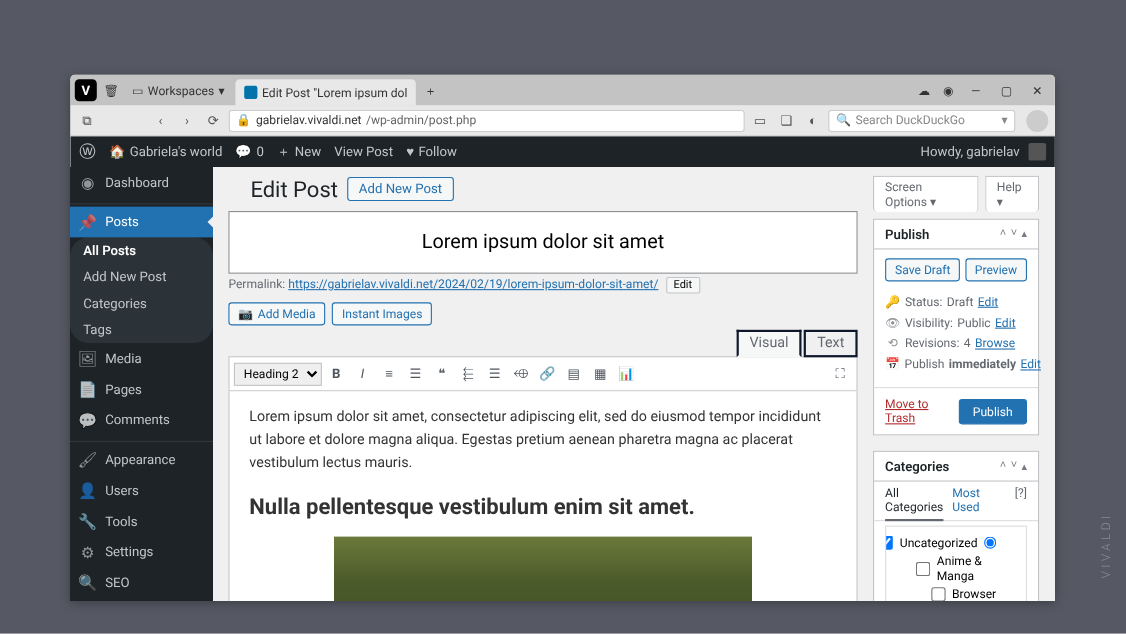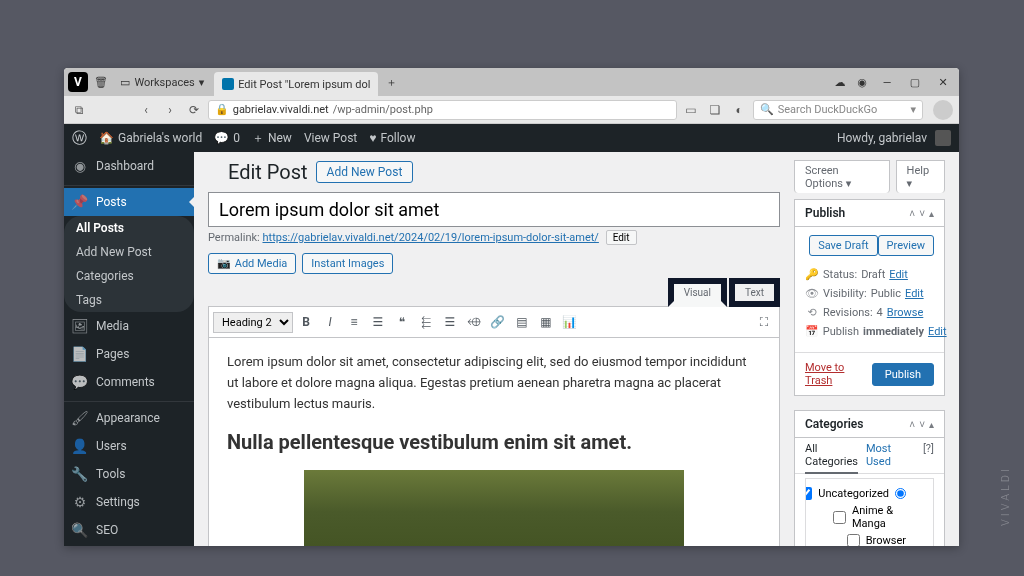--- a/index.html
+++ b/index.html
@@ -54,32 +54,32 @@
 
 .screen-meta { display: flex; justify-content: flex-end; gap: 6px; margin-bottom: 6px; }
 .screen-meta .tab { background: #fff; border: 1px solid #c3c4c7; border-bottom: none; padding: 3px 10px; font-size: 11px; color: #646970; cursor: pointer; border-radius: 0 0 4px 4px; }
 
 
 .wp-heading { display: flex; align-items: center; gap: 8px; margin-bottom: 8px; margin-left: 20px; }
 .wp-heading h1 { font-size: 20px; font-weight: 400; color: #1d2327; }
 .wp-heading .add-new { border: 1px solid #2271b1; color: #2271b1; background: #f6f7f7; padding: 3px 10px; font-size: 12px; border-radius: 3px; cursor: pointer; }
 
 
-.title-input { width: 100%; border: 1px solid #8c8f94; padding: 6px 10px; font-size: 18px; background: #fff; margin-bottom: 3px; }
+.title-input { width: 100%; border: 1px solid #8c8f94; padding: 17px 10px; font-size: 18px; background: #fff; margin-bottom: 3px; text-align: center; }
 .permalink { font-size: 11px; color: #646970; margin-bottom: 8px; }
 .permalink a { color: #2271b1; text-decoration: underline; }
 .permalink .edit-btn { border: 1px solid #c3c4c7; background: #f6f7f7; padding: 1px 6px; font-size: 10px; border-radius: 2px; margin-left: 4px; cursor: pointer; }
 
 
 .media-buttons { display: flex; gap: 6px; margin-bottom: 4px; }
 .media-buttons .btn { border: 1px solid #2271b1; color: #2271b1; background: #f6f7f7; padding: 3px 8px; font-size: 11px; border-radius: 3px; cursor: pointer; display: flex; align-items: center; gap: 4px; }
 
 
 .editor-tabs { display: flex; justify-content: flex-end; gap: 2px; margin-bottom: -1px; }
-.editor-tabs .tab { border: 6px solid #0f172a; background: #f0f0f1; padding: 3px 10px; font-size: 10px; color: #646970; cursor: pointer; }
+.editor-tabs .tab { border: 2px solid #0f172a; background: #f0f0f1; padding: 3px 10px; font-size: 13px; color: #646970; cursor: pointer; }
 .editor-tabs .tab.active { background: #f6f7f7; border-bottom-color: #f6f7f7; }
 .editor-toolbar { background: #fff; border: 1px solid #c3c4c7; padding: 4px; display: flex; align-items: center; gap: 2px; }
 .editor-toolbar select { font-size: 11px; padding: 2px 4px; border: 1px solid #c3c4c7; }
 .editor-toolbar .tb-btn { width: 22px; height: 22px; display: flex; align-items: center; justify-content: center; font-size: 12px; cursor: pointer; color: #50575e; }
 .editor-toolbar .spacer { flex: 1; }
 .editor-content { background: #fff; border: 1px solid #c3c4c7; border-top: none; padding: 14px 18px; font-family: Georgia, serif; font-size: 13px; line-height: 1.6; color: #333; }
 .editor-content h2 { font-size: 20px; font-weight: bold; margin: 12px 0; }
 .editor-content p { margin-bottom: 10px; }
 .editor-content .img-placeholder { width: 380px; height: 140px; background: linear-gradient(180deg, #6b7a3a 0%, #4a5a2a 30%, #3a4a1a 100%); position: relative; margin: 4px auto 0; overflow: hidden; }
 
@@ -88,21 +88,21 @@
 .metabox-header { padding: 6px 10px; border-bottom: 1px solid #c3c4c7; display: flex; align-items: center; justify-content: space-between; }
 .metabox-header h2 { font-size: 12px; font-weight: 600; color: #1d2327; }
 .metabox-header .controls { display: flex; gap: 4px; color: #787c82; font-size: 10px; }
 .metabox-body { padding: 8px 10px; font-size: 11px; }
 .metabox-body .row { display: flex; align-items: center; gap: 4px; margin-bottom: 6px; color: #646970; }
 .metabox-body .row .icon { width: 14px; text-align: center; color: #8c8f94; }
 .metabox-body .row a { color: #2271b1; text-decoration: underline; cursor: pointer; }
 .metabox-actions { border-top: 1px solid #dcdcde; padding: 8px 10px; display: flex; justify-content: space-between; align-items: center; }
 .metabox-actions .trash { color: #b32d2e; text-decoration: underline; font-size: 11px; cursor: pointer; }
 .metabox-actions .publish-btn { background: #2271b1; color: #fff; border: 1px solid #2271b1; padding: 4px 12px; font-size: 11px; border-radius: 3px; cursor: pointer; }
-.save-row { display: flex; justify-content: flex-end; padding: 8px 10px 4px; }
+.save-row { display: flex; justify-content: space-between; padding: 8px 10px 4px; }
 .save-row .btn { border: 1px solid #2271b1; color: #2271b1; background: #f6f7f7; padding: 3px 8px; font-size: 11px; border-radius: 3px; cursor: pointer; }
 
 
 .cat-tabs { display: flex; gap: 8px; border-bottom: 1px solid #dcdcde; padding: 0 10px; font-size: 11px; }
 .cat-tabs .ctab { padding: 4px 0; color: #646970; cursor: pointer; }
 .cat-tabs .ctab.active { color: #1d2327; border-bottom: 2px solid #646970; margin-bottom: -1px; }
 .cat-tabs .ctab.link { color: #2271b1; }
 .cat-tabs .spacer { flex: 1; }
 .cat-list { max-height: 120px; overflow-y: auto; padding: 6px 10px; border: 1px solid #dcdcde; margin: 4px 10px; font-size: 11px; }
 .cat-list label { display: flex; align-items: center; gap: 6px; padding: 2px 17px; cursor: pointer; justify-content: flex-end; }

